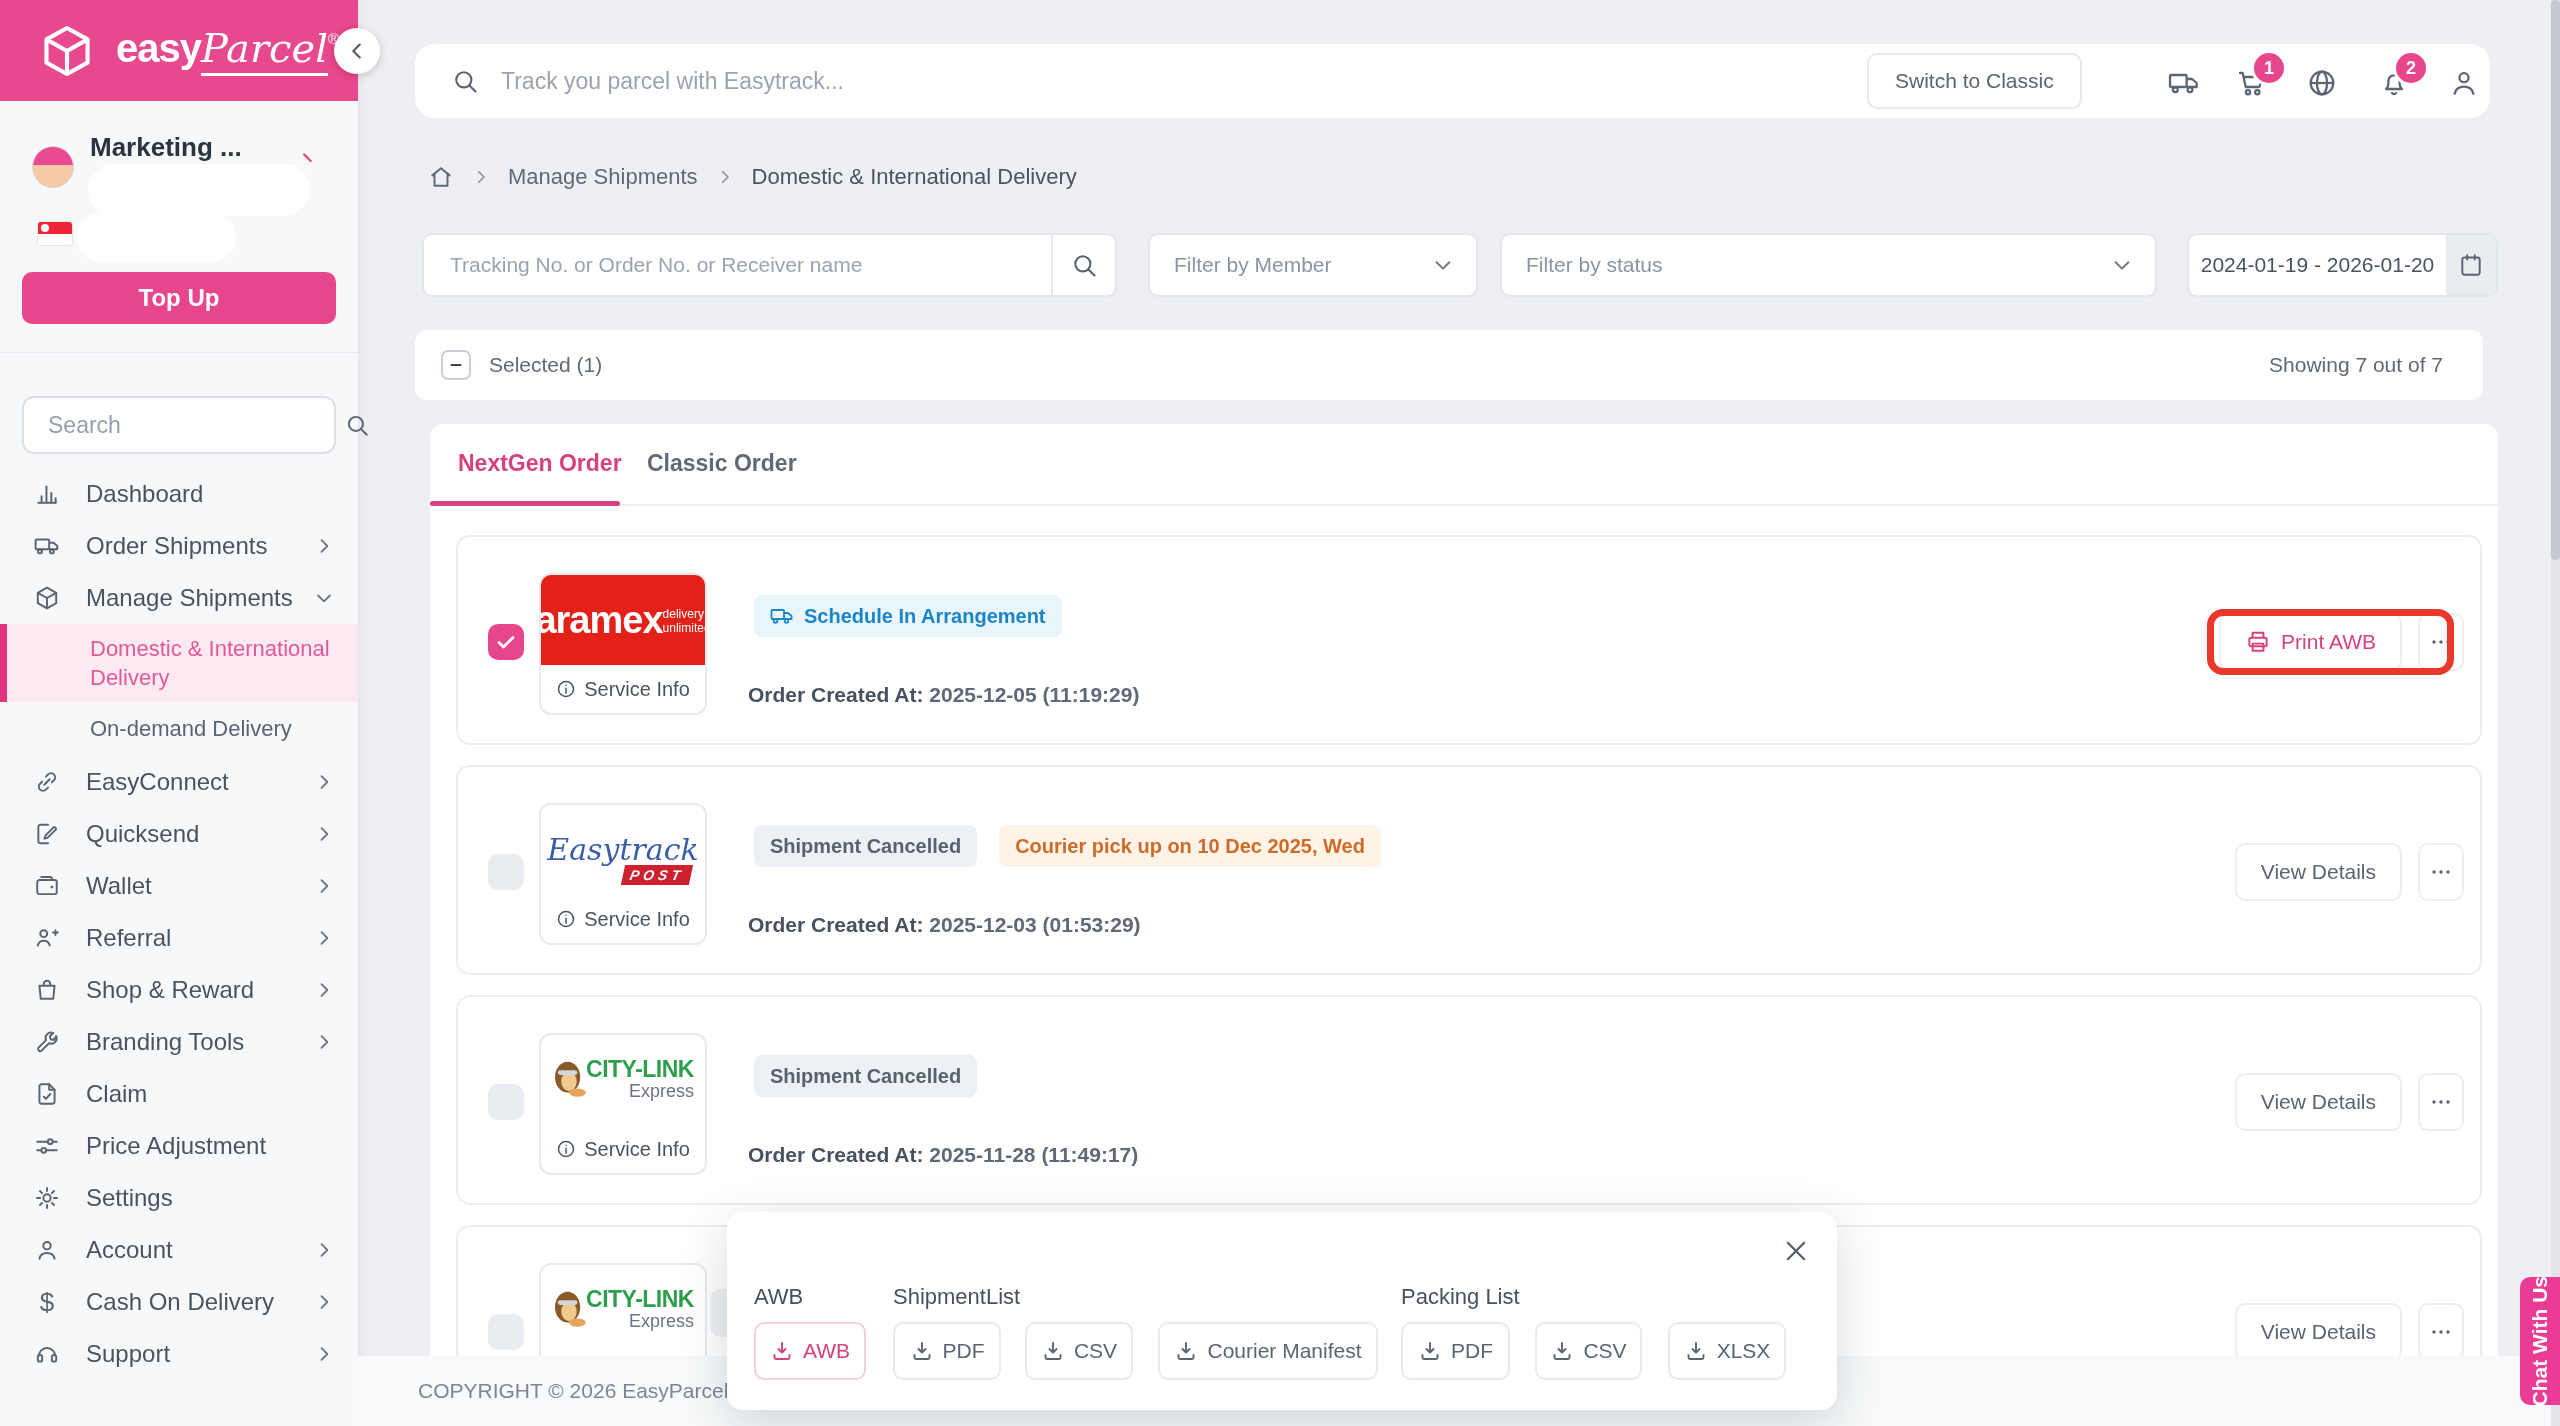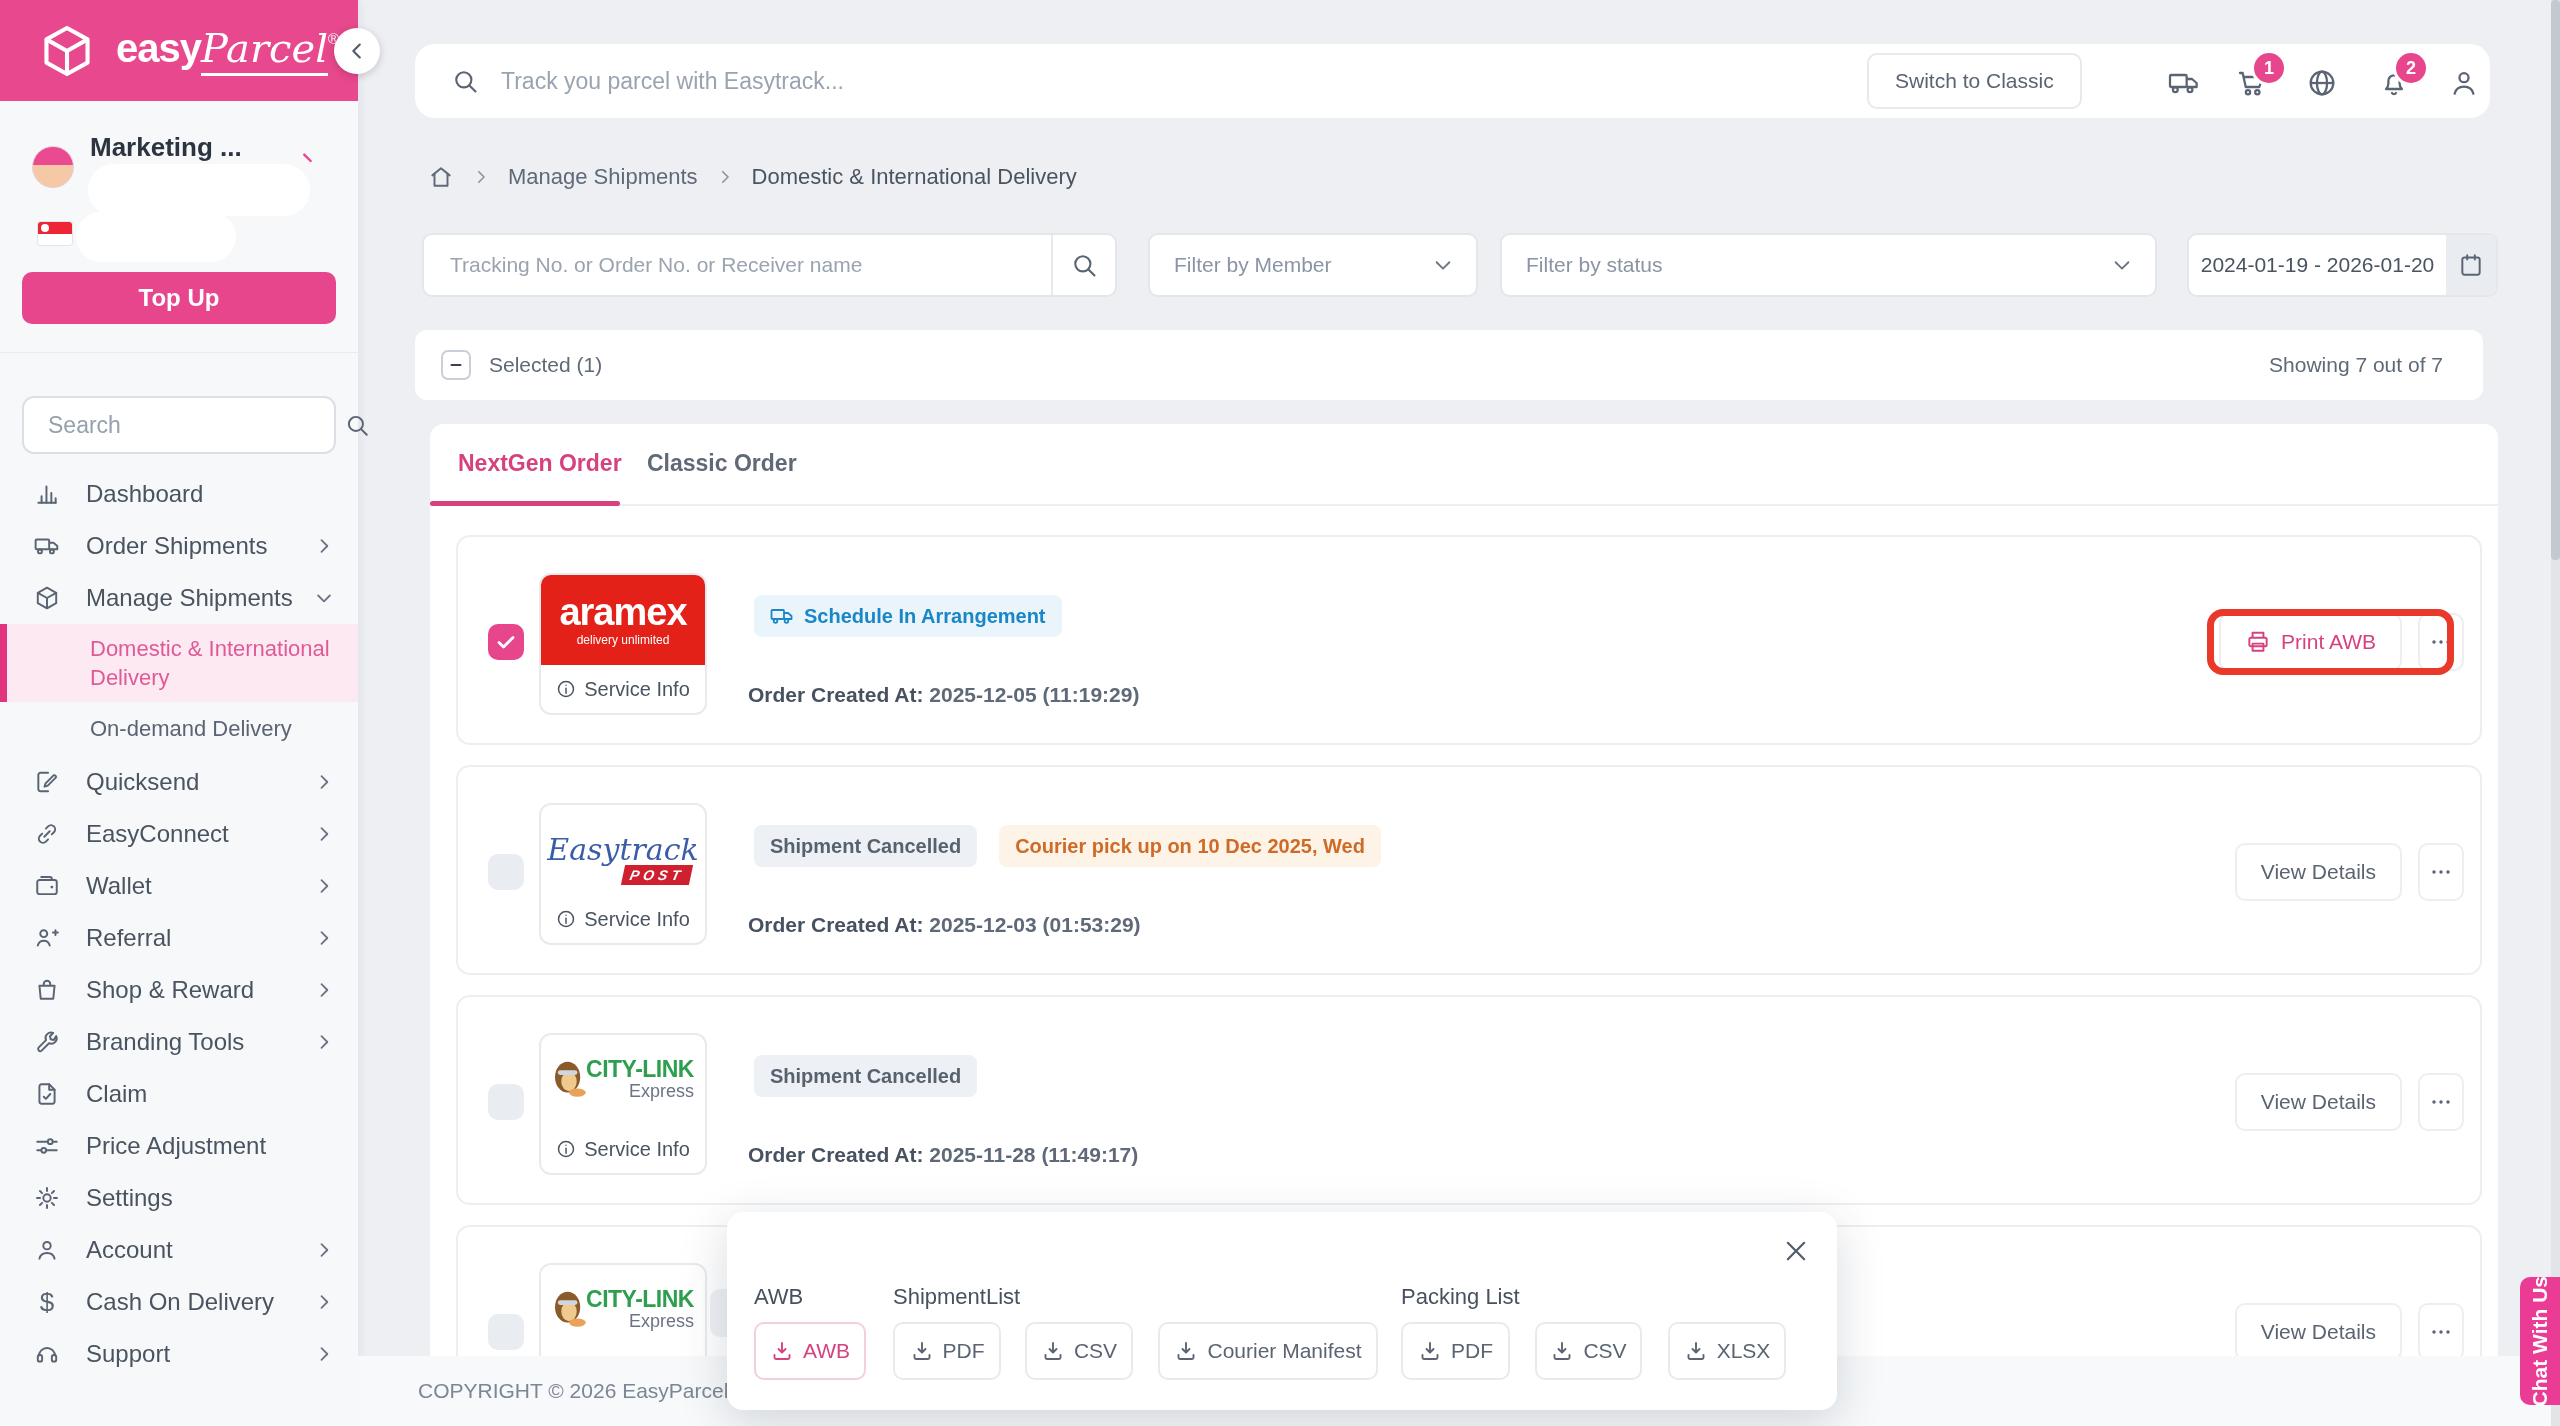--- a/index.html
+++ b/index.html
@@ -81,21 +81,21 @@
   .tabs-line { position:absolute; left:0; top:80px; width:2068px; height:2px; background:#eceef1; }
   .tabs-underline { position:absolute; left:0; top:77px; width:190px; height:5px; background:#d6417f; border-radius:3px; }
 
   .card { position:absolute; left:26px; width:2026px; height:210px; background:#fff; border:2px solid #eceff2; border-radius:14px; }
   .ck { position:absolute; left:30px; top:87px; width:36px; height:36px; border-radius:10px; cursor:pointer; }
   .ck-on { background:#e8468c; display:flex; align-items:center; justify-content:center; }
   .ck-off { background:#e9ecf1; }
   .logo-box { position:absolute; left:81px; top:36px; width:168px; height:142px; border:2px solid #e7eaee; border-radius:12px; background:#fff; overflow:hidden; display:flex; flex-direction:column; }
   .logo-area { height:90px; display:flex; align-items:center; justify-content:center; position:relative; }
   .svc { height:48px; display:flex; align-items:center; justify-content:center; gap:8px; color:#4a5460; font-size:20px; }
-  .aramex-bg { background:#e32119; flex-direction:column;justify-content:center; }
+  .aramex-bg { background:#e32119; flex-direction:row;justify-content:center; }
   .aramex-word { color:#fff; font-weight:bold; font-size:38px; letter-spacing:-1px; line-height:1; }
   .aramex-tag { color:#fff; font-size:12px; margin-top:2px; }
   .sg-script { font-family:"DejaVu Serif","Liberation Serif",serif; font-style:italic; font-size:30px; color:#3a5da8; line-height:1; }
   .sg-post { position:absolute; right:14px; bottom:10px; background:#cf2030; color:#fff; font-size:14px; font-weight:bold; font-style:italic; letter-spacing:4px; padding:2px 7px; transform:skewX(-12deg); }
   .cl-wrap { display:flex; align-items:center; }
   .cl-txt { text-align:right; }
   .cl-name { color:#2e9e4f; font-weight:bold; font-size:23px; line-height:1; letter-spacing:-0.5px; }
   .cl-sub { color:#6b7483; font-size:18px; line-height:1.2; }
   .chips { position:absolute; left:284px; top:58px; display:flex; gap:22px; align-items:center;margin-left:12px; }
   .chip { height:42px; border-radius:8px; display:flex; align-items:center; gap:10px; padding:0 16px; font-size:20px; font-weight:bold; white-space:nowrap; }
@@ -220,41 +220,41 @@
           </span>
       </div>
       <div class="submenu-active">
         <span class="sub-lb">Domestic &amp; International Delivery</span>
       </div>
       <div class="submenu-item">
         <span class="sub-lb">On-demand Delivery</span>
       </div>
       <div class="mi">
         <span class="mi-ic">
-            <svg width="26" height="26" viewBox="0 0 24 24" fill="none" stroke="currentColor" stroke-width="1.8" stroke-linecap="round" stroke-linejoin="round">
-              <path d="M13 3.5H6a2 2 0 0 0-2 2v13a2 2 0 0 0 2 2h7"></path>
-              <path d="M20.3 7.7l-7.6 7.6-3 1 1-3 7.6-7.6a1.7 1.7 0 0 1 2 2z"></path>
-            </svg>
-          </span>
-        <span class="mi-lb">Quicksend</span>
-        <span class="mi-ch">
-            <svg width="20" height="20" viewBox="0 0 24 24" fill="none" stroke="currentColor" stroke-width="2.2" stroke-linecap="round" stroke-linejoin="round">
-              <path d="M9 5l7 7-7 7"></path>
-            </svg>
-          </span>
-      </div>
-      <div class="mi">
-        <span class="mi-ic">
             <svg width="26" height="26" viewBox="0 0 24 24" fill="none" stroke="currentColor" stroke-width="1.8" stroke-linecap="round">
               <path d="M9.5 14.5l5-5"></path>
               <path d="M11 7l2-2a3.8 3.8 0 0 1 5.4 5.4l-2 2"></path>
               <path d="M13 17l-2 2a3.8 3.8 0 0 1-5.4-5.4l2-2"></path>
             </svg>
           </span>
         <span class="mi-lb">EasyConnect</span>
+        <span class="mi-ch">
+            <svg width="20" height="20" viewBox="0 0 24 24" fill="none" stroke="currentColor" stroke-width="2.2" stroke-linecap="round" stroke-linejoin="round">
+              <path d="M9 5l7 7-7 7"></path>
+            </svg>
+          </span>
+      </div>
+      <div class="mi">
+        <span class="mi-ic">
+            <svg width="26" height="26" viewBox="0 0 24 24" fill="none" stroke="currentColor" stroke-width="1.8" stroke-linecap="round" stroke-linejoin="round">
+              <path d="M13 3.5H6a2 2 0 0 0-2 2v13a2 2 0 0 0 2 2h7"></path>
+              <path d="M20.3 7.7l-7.6 7.6-3 1 1-3 7.6-7.6a1.7 1.7 0 0 1 2 2z"></path>
+            </svg>
+          </span>
+        <span class="mi-lb">Quicksend</span>
         <span class="mi-ch">
             <svg width="20" height="20" viewBox="0 0 24 24" fill="none" stroke="currentColor" stroke-width="2.2" stroke-linecap="round" stroke-linejoin="round">
               <path d="M9 5l7 7-7 7"></path>
             </svg>
           </span>
       </div>
       <div class="mi">
         <span class="mi-ic">
             <svg width="26" height="26" viewBox="0 0 24 24" fill="none" stroke="currentColor" stroke-width="1.8" stroke-linejoin="round">
               <rect x="3" y="6.5" width="18" height="13" rx="2"></rect>

